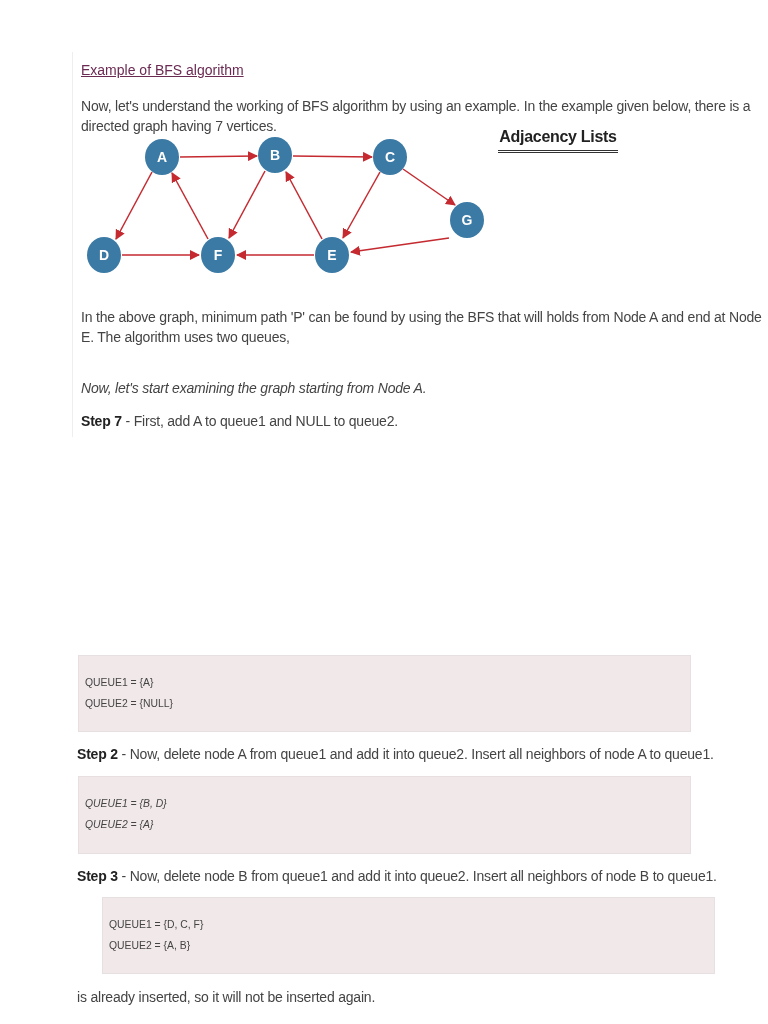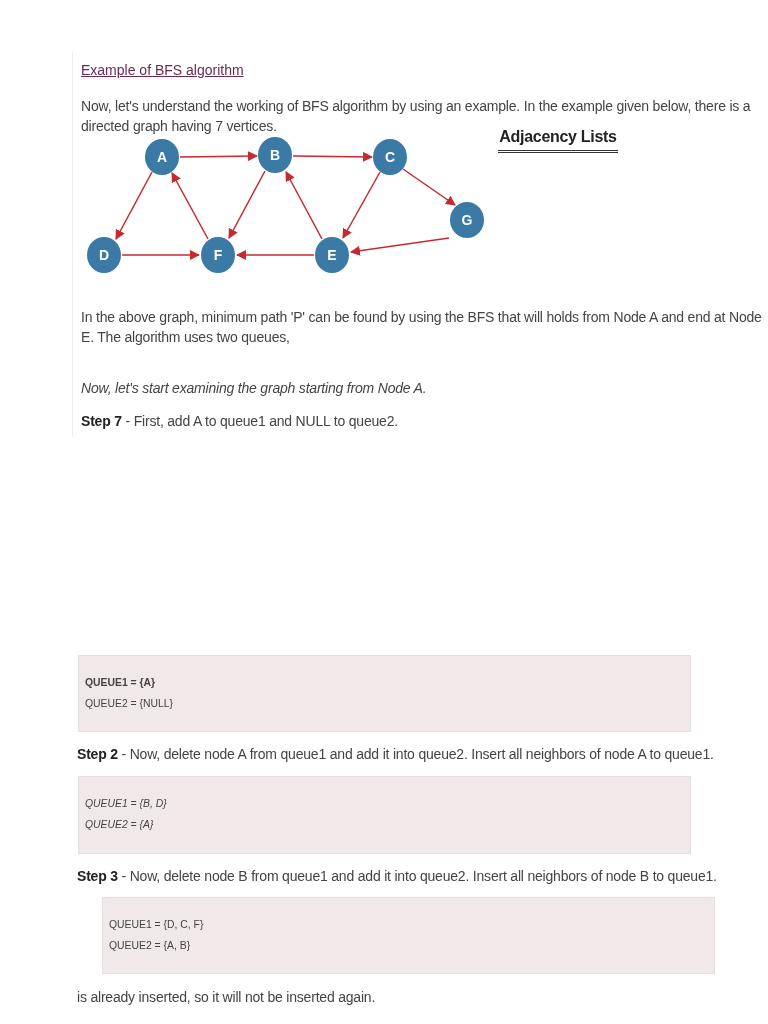--- a/index.html
+++ b/index.html
@@ -88,21 +88,21 @@
   <div>In the above graph, minimum path 'P' can be found by using the BFS that will holds from Node A and end at Node E. The algorithm uses two queues,</div>
 </div>
 
 <div class="text" style="top:378px;font-style:italic;">Now, let's start examining the graph starting from Node A.</div>
 
 <div class="text" style="top:411px;">
   <b>Step 7</b><span> - First, add A to queue1 and NULL to queue2.</span>
 </div>
 
 <div class="qbox" style="top:655px; height:75px;">
-  <div class="qline" style="top:21px;font-weight:bold;">QUEUE1 = {A}</div>
+  <div class="qline" style="top:21px;">QUEUE1 = {A}</div>
   <div class="qline" style="top:42px;">QUEUE2 = {NULL}</div>
 </div>
 
 <div class="text" style="top:744px; left:77px;">
   <b>Step 2</b><span> - Now, delete node A from queue1 and add it into queue2. Insert all neighbors of node A to queue1.</span>
 </div>
 
 <div class="qbox" style="top:776px; height:76px;font-style:italic;">
   <div class="qline" style="top:21px;">QUEUE1 = {B, D}</div>
   <div class="qline" style="top:42px;">QUEUE2 = {A}</div>

